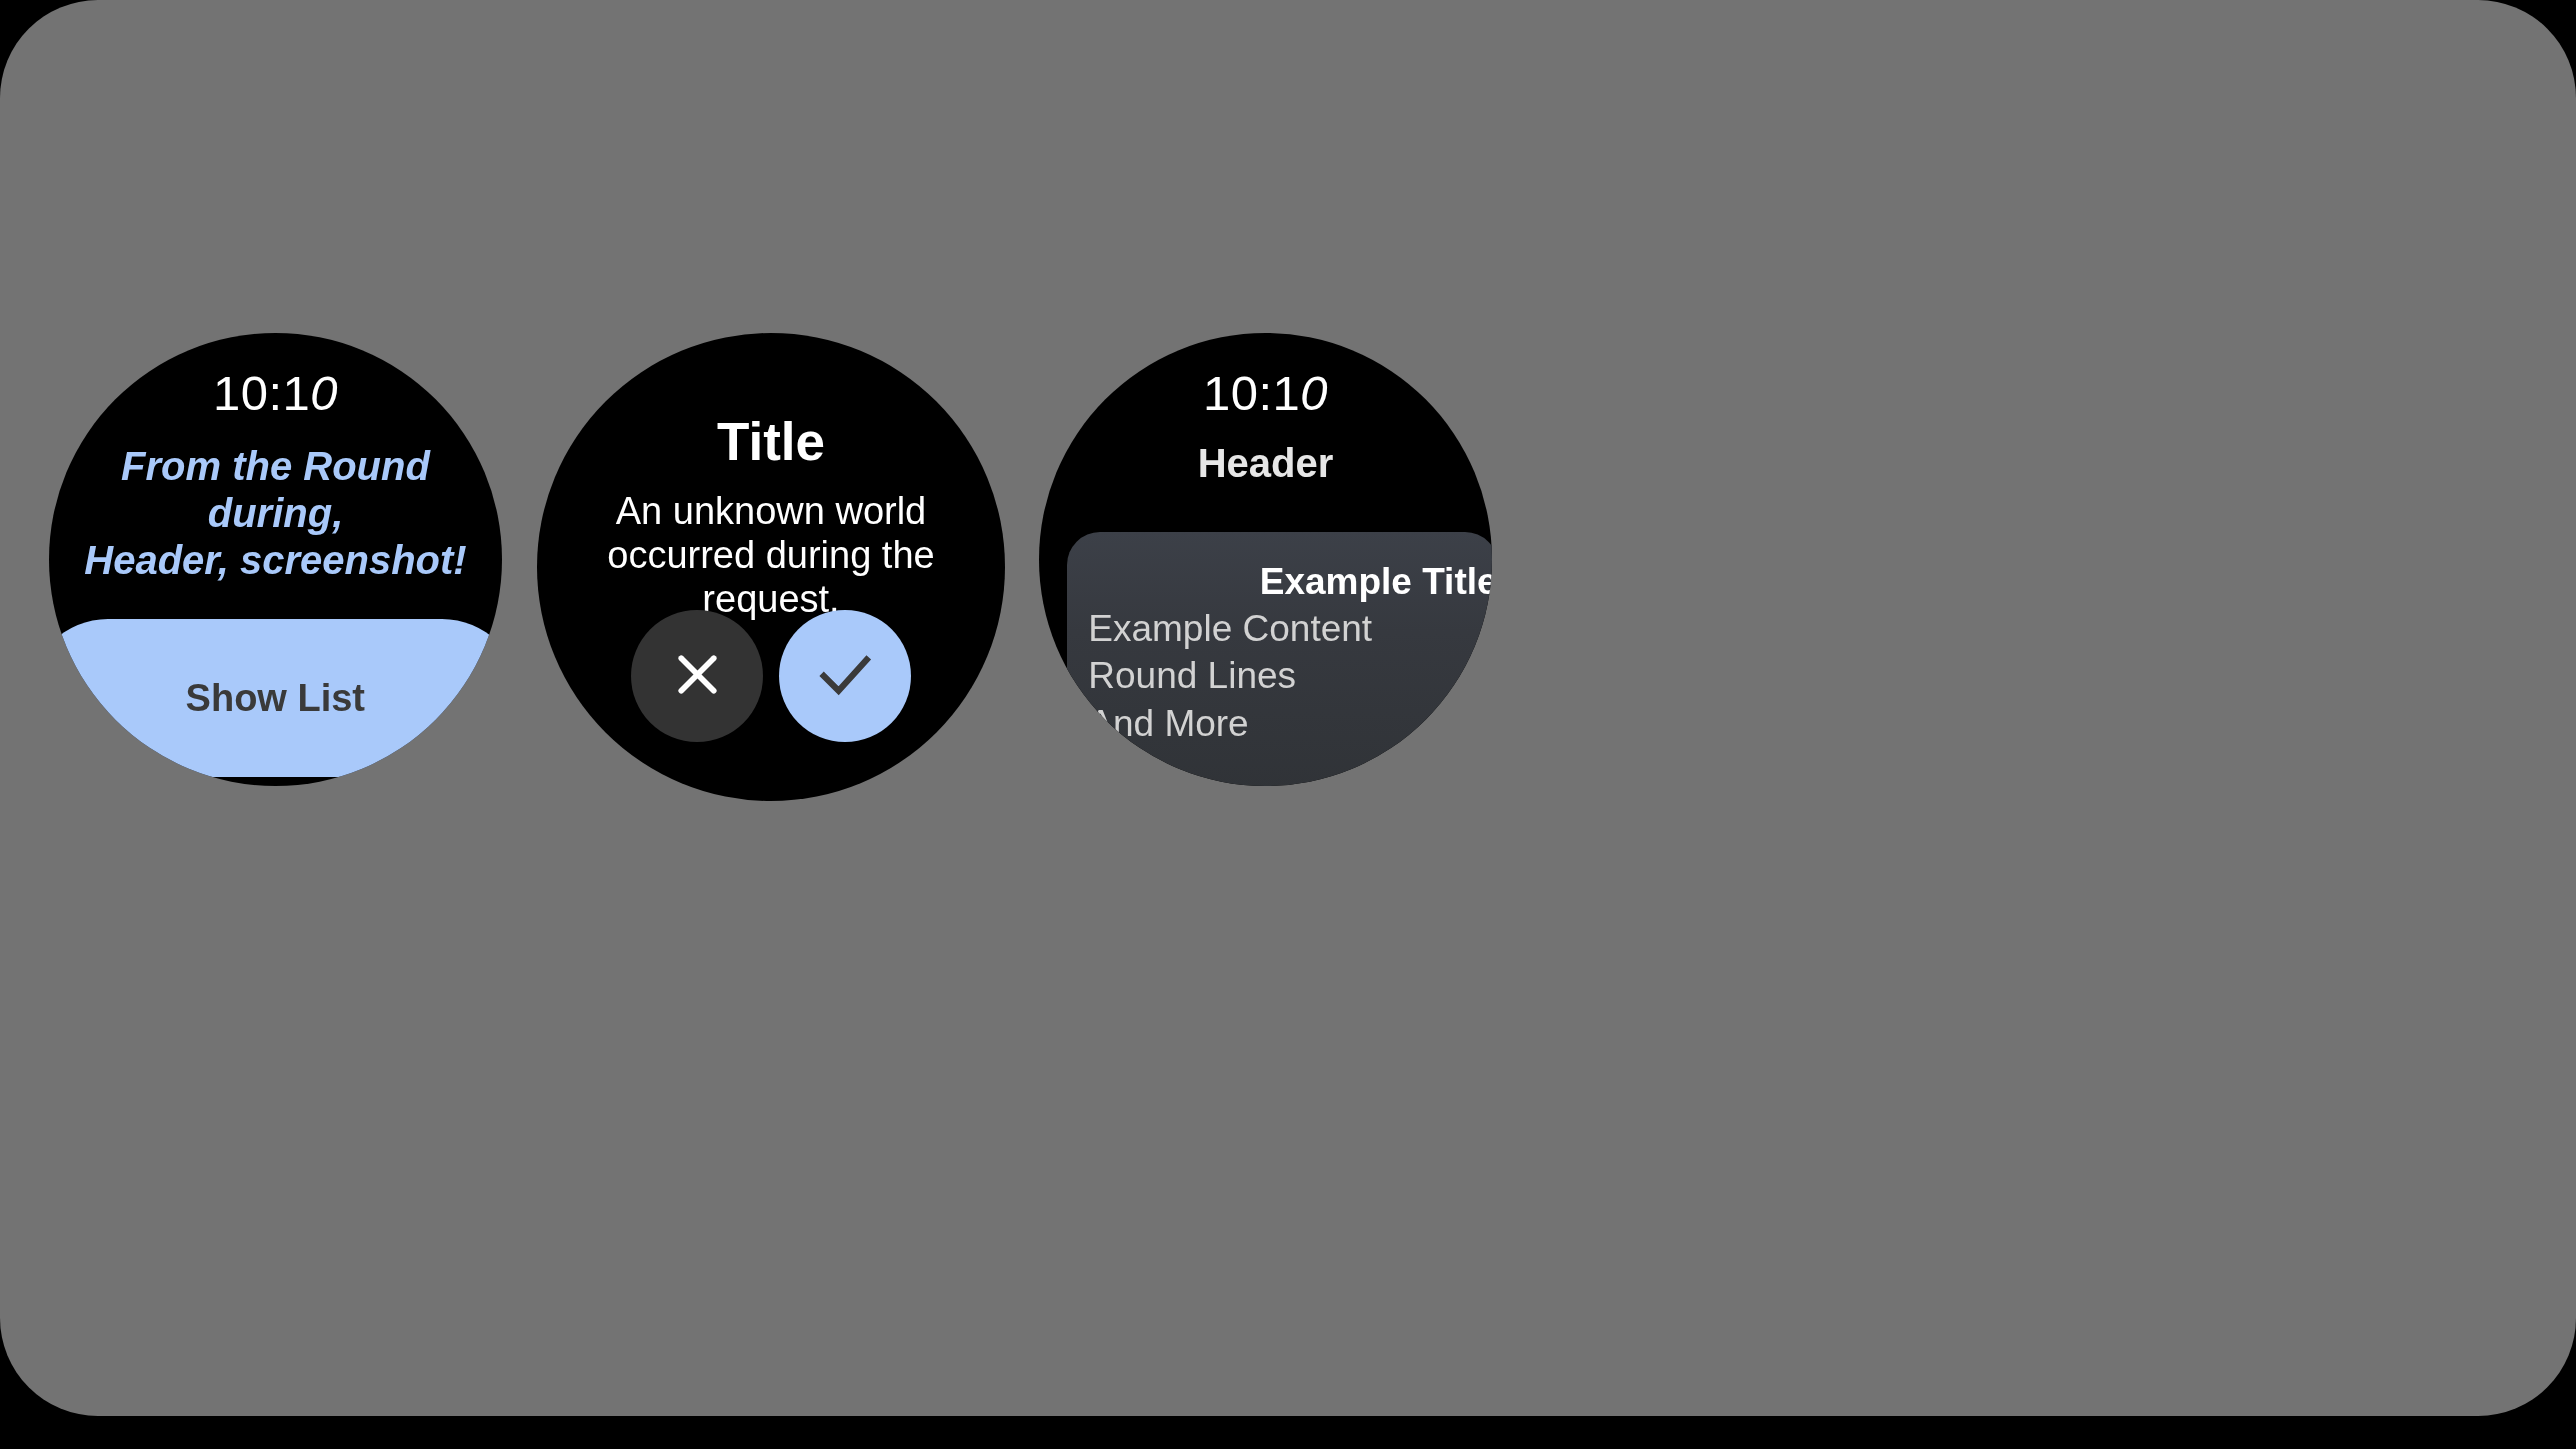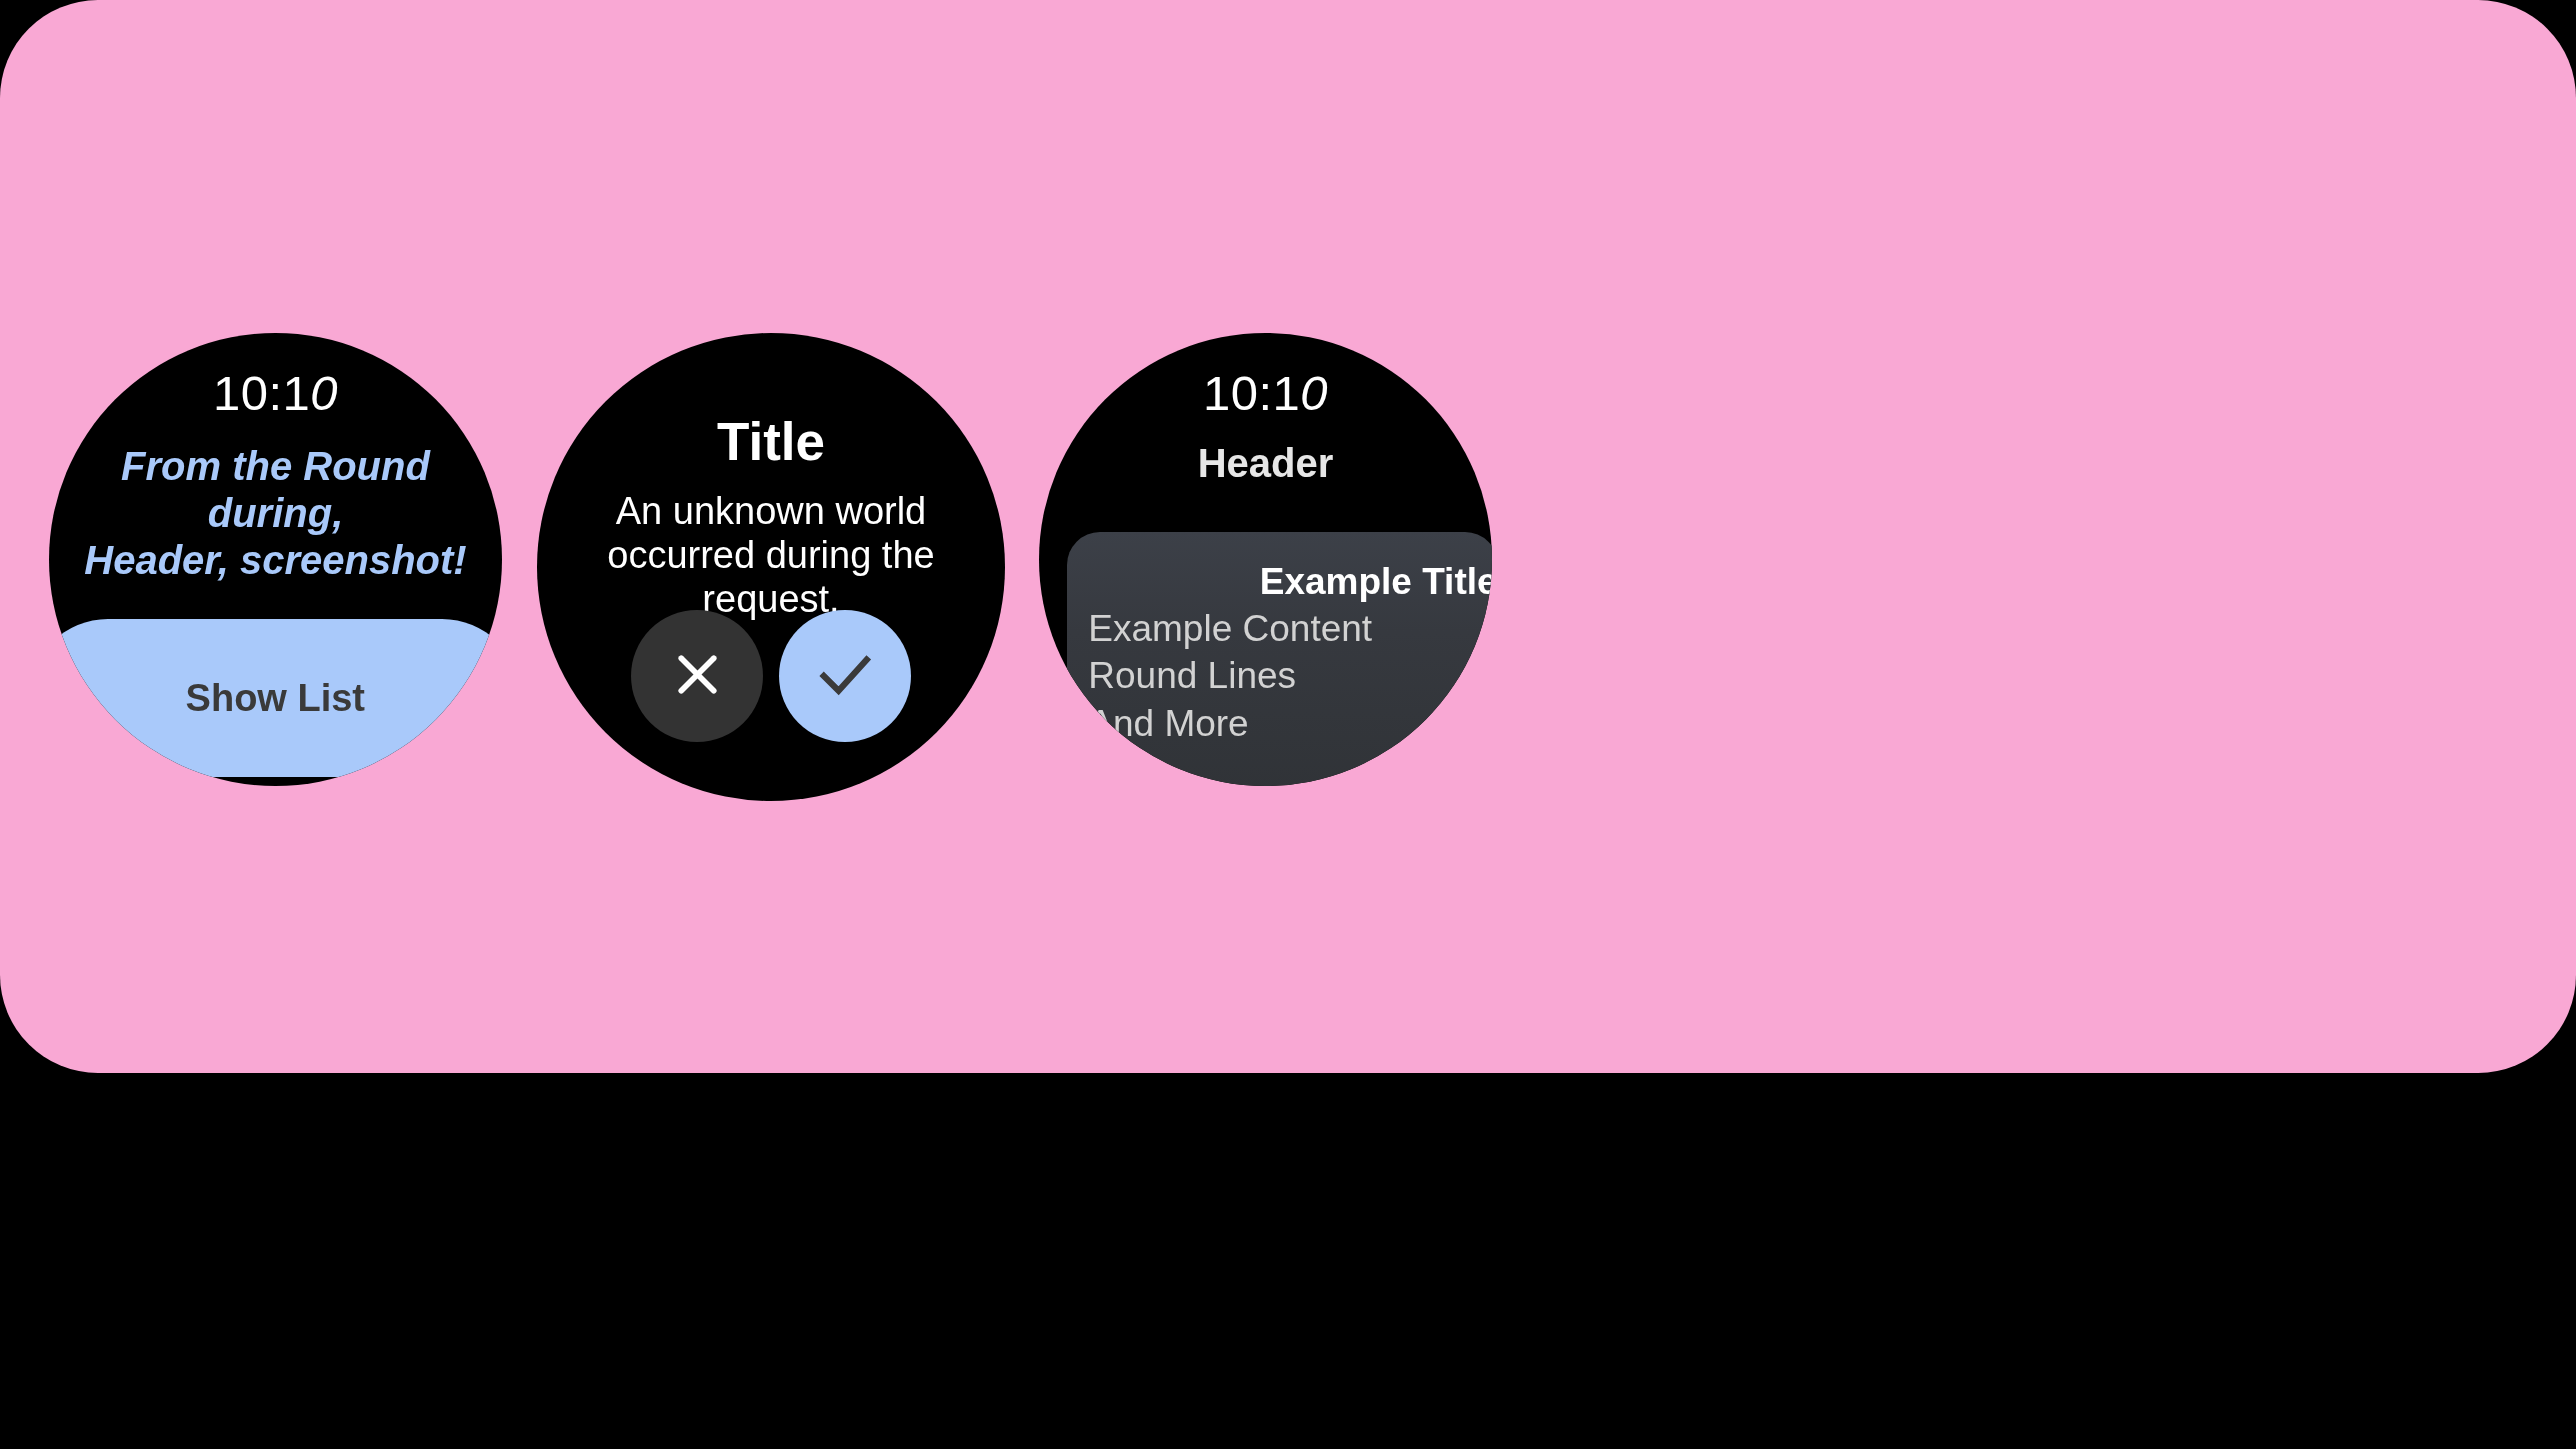--- a/index.html
+++ b/index.html
@@ -8,22 +8,22 @@
     background: #000;
   }
   body {
     width: 2576px;
     height: 1449px;
     overflow: hidden;
   }
   .page {
     position: relative;
     width: 2576px;
-    height: 1073px;
-    background: #f9a8d4;
+    height: 1416px;
+    background: #737373;
     border-radius: 98px;
     overflow: hidden;
     font-family: "Liberation Sans", sans-serif;
   }
   .watch-row {
     position: absolute;
     left: 0;
     top: 0;
     width: 2576px;
     height: 1449px;

